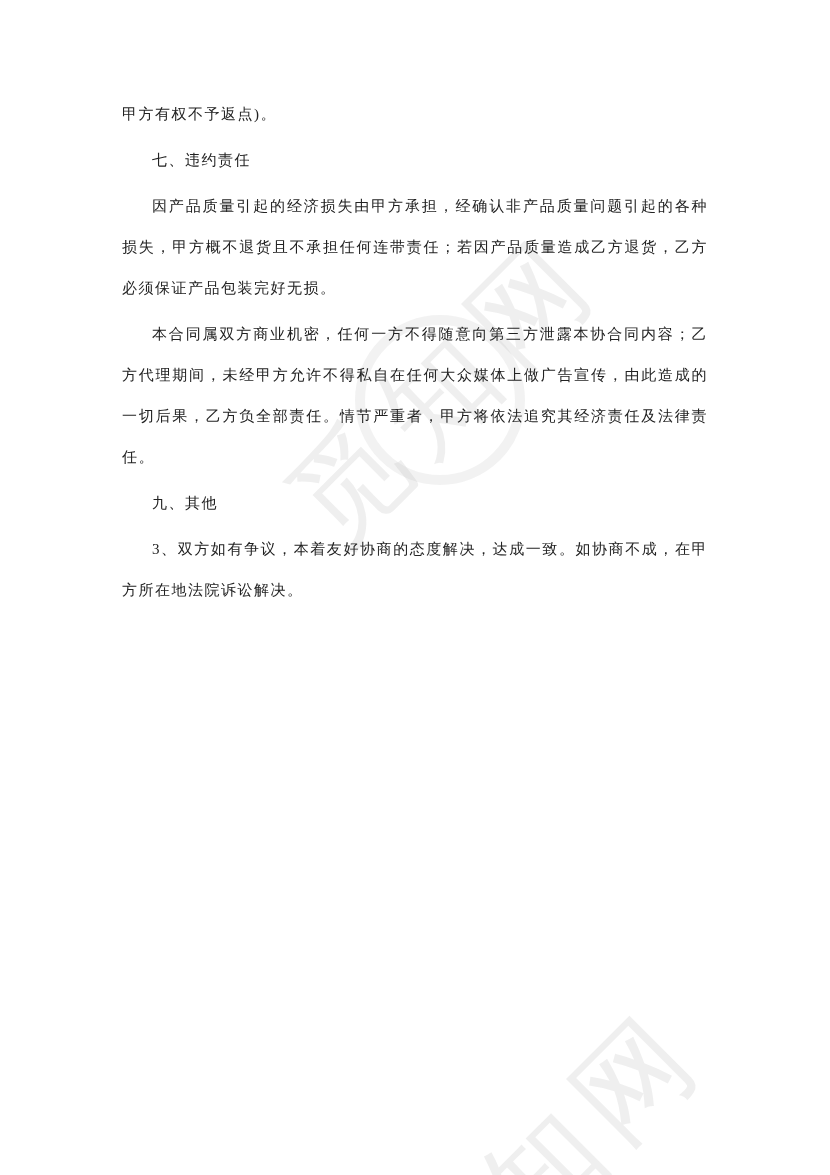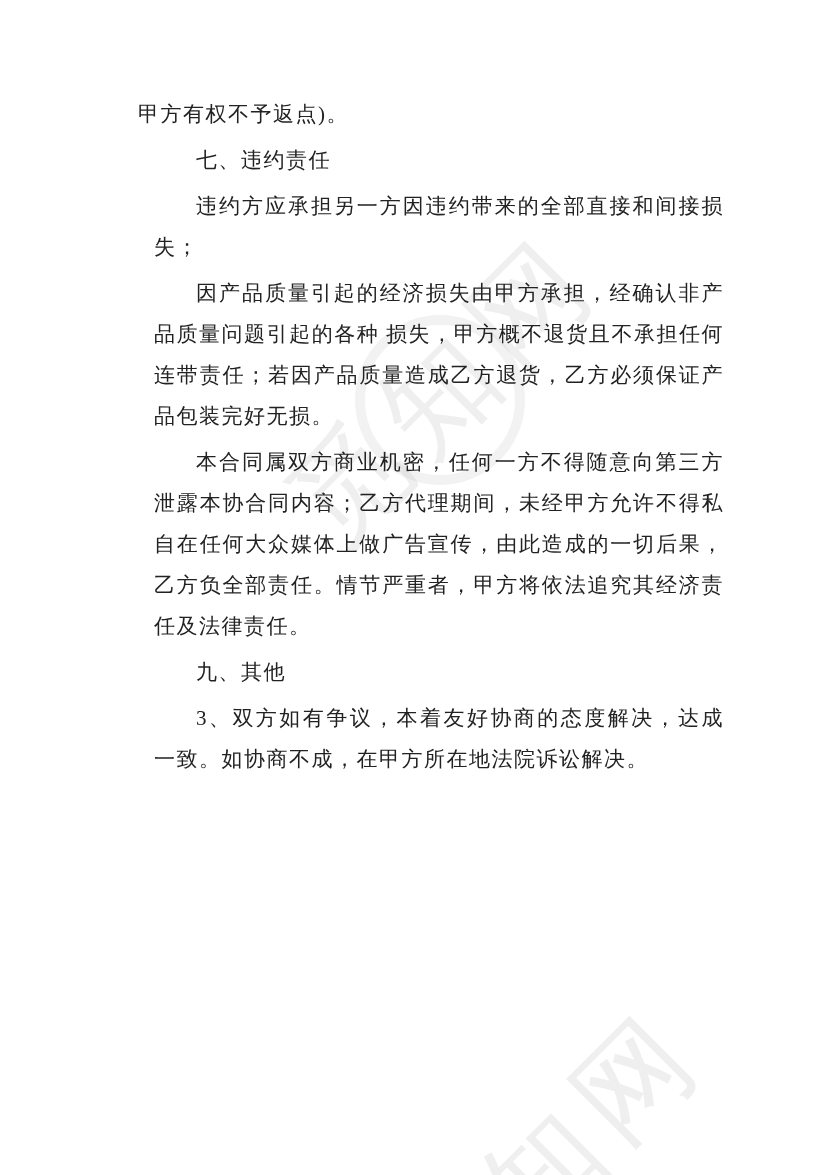--- a/index.html
+++ b/index.html
@@ -50,55 +50,53 @@
       height: 150px;
       border: 10px solid rgba(185, 185, 185, 0.18);
       border-radius: 50%;
       left: 355px;
       top: 315px;
       pointer-events: none;
     }
     
     .content {
       position: absolute;
-      left: 138px;
+      left: 122px;
       top: 94px;
       width: 586px;
       color: #222222;
-      font-size: 21px;
+      font-size: 15px;
       line-height: 41px;
       letter-spacing: 1.5px;
     }
     .content p {
       margin: 0 0 5px 0;
       text-align: justify;
       text-align-last: left;
     }
     .content p.indent {
       text-indent: 2em;
-      margin-left: 16px;
     }
   </style>
 </head>
 <body>
 
 <div class="page">
 
   <div class="watermark-layer">
     <div class="watermark-ring"></div>
     <div class="watermark center">觅知网</div>
     <div class="watermark bottom">觅知网</div>
   </div>
 
   <div class="content">
     <p>甲方有权不予返点)。</p>
 
     <p class="indent">七、违约责任</p>
 
-    <p class="indent">违约方应承担另一方因违约带来的全部直接和间接损失；</p>
 
 
     <p class="indent">因产品质量引起的经济损失由甲方承担，经确认非产品质量问题引起的各种 损失，甲方概不退货且不承担任何连带责任；若因产品质量造成乙方退货，乙方必须保证产品包装完好无损。</p>
 
     <p class="indent">本合同属双方商业机密，任何一方不得随意向第三方泄露本协合同内容；乙方代理期间，未经甲方允许不得私自在任何大众媒体上做广告宣传，由此造成的一切后果，乙方负全部责任。情节严重者，甲方将依法追究其经济责任及法律责任。</p>
 
     <p class="indent">九、其他</p>
 
 
 

